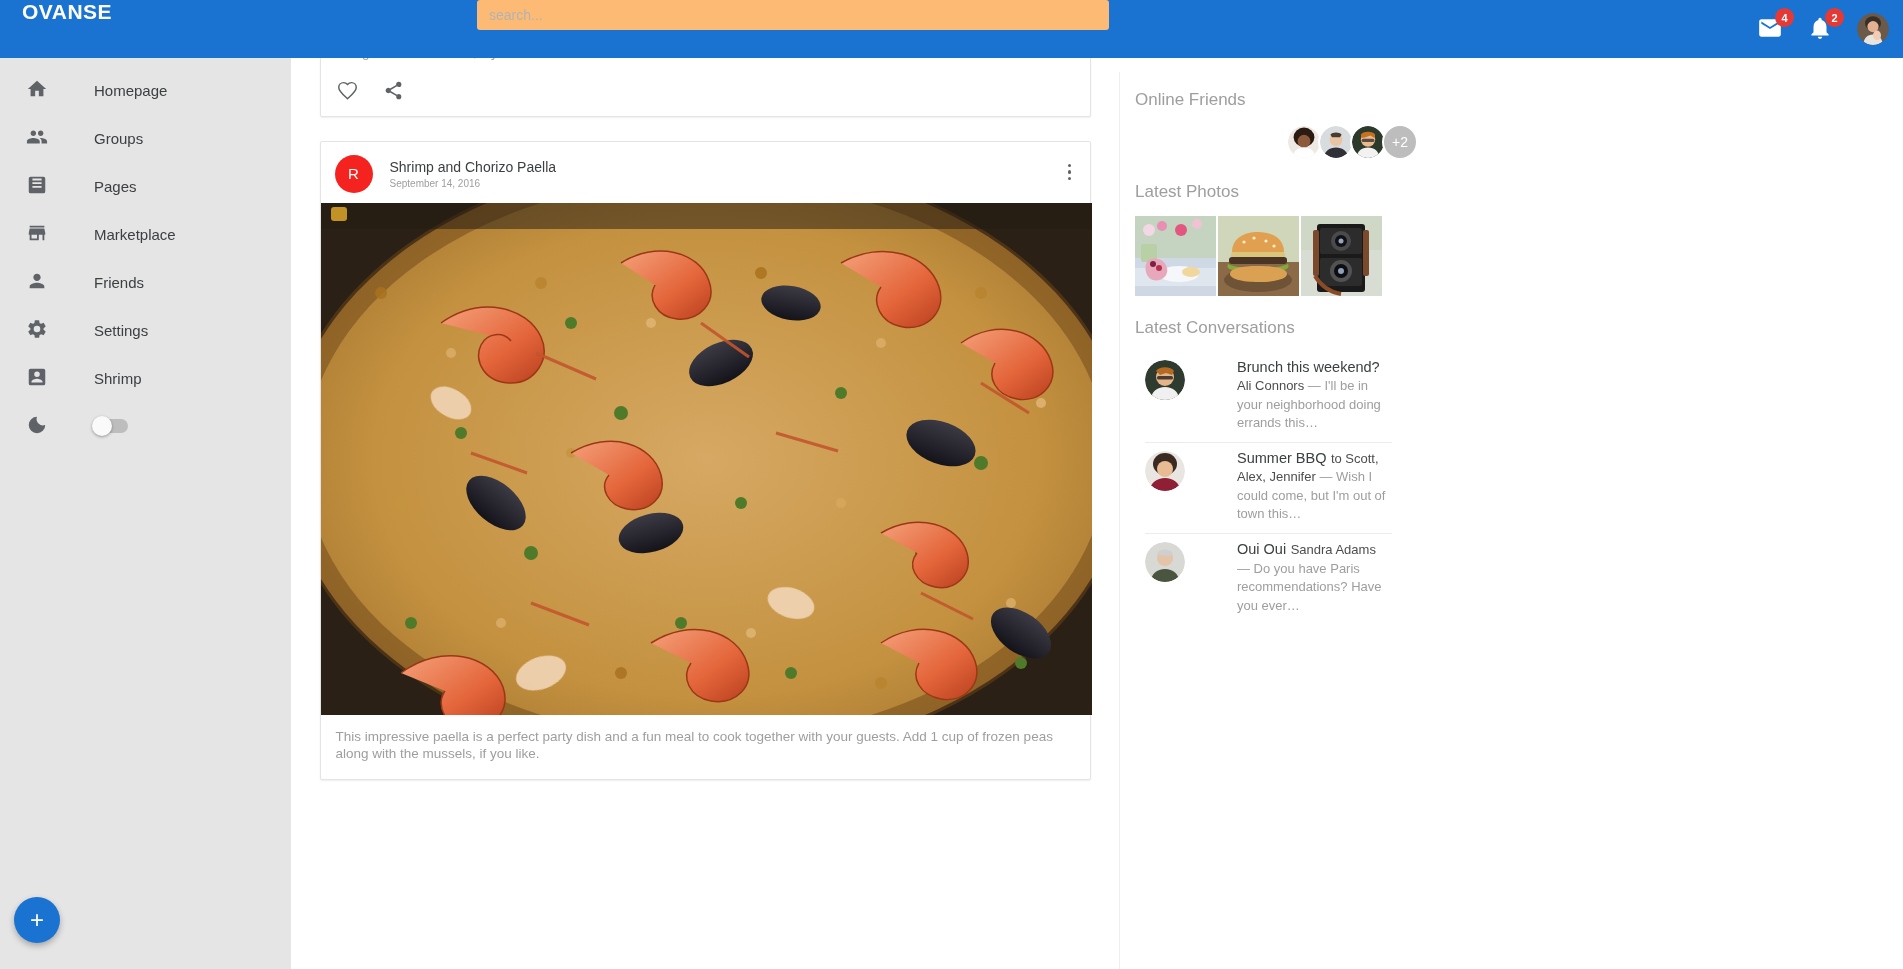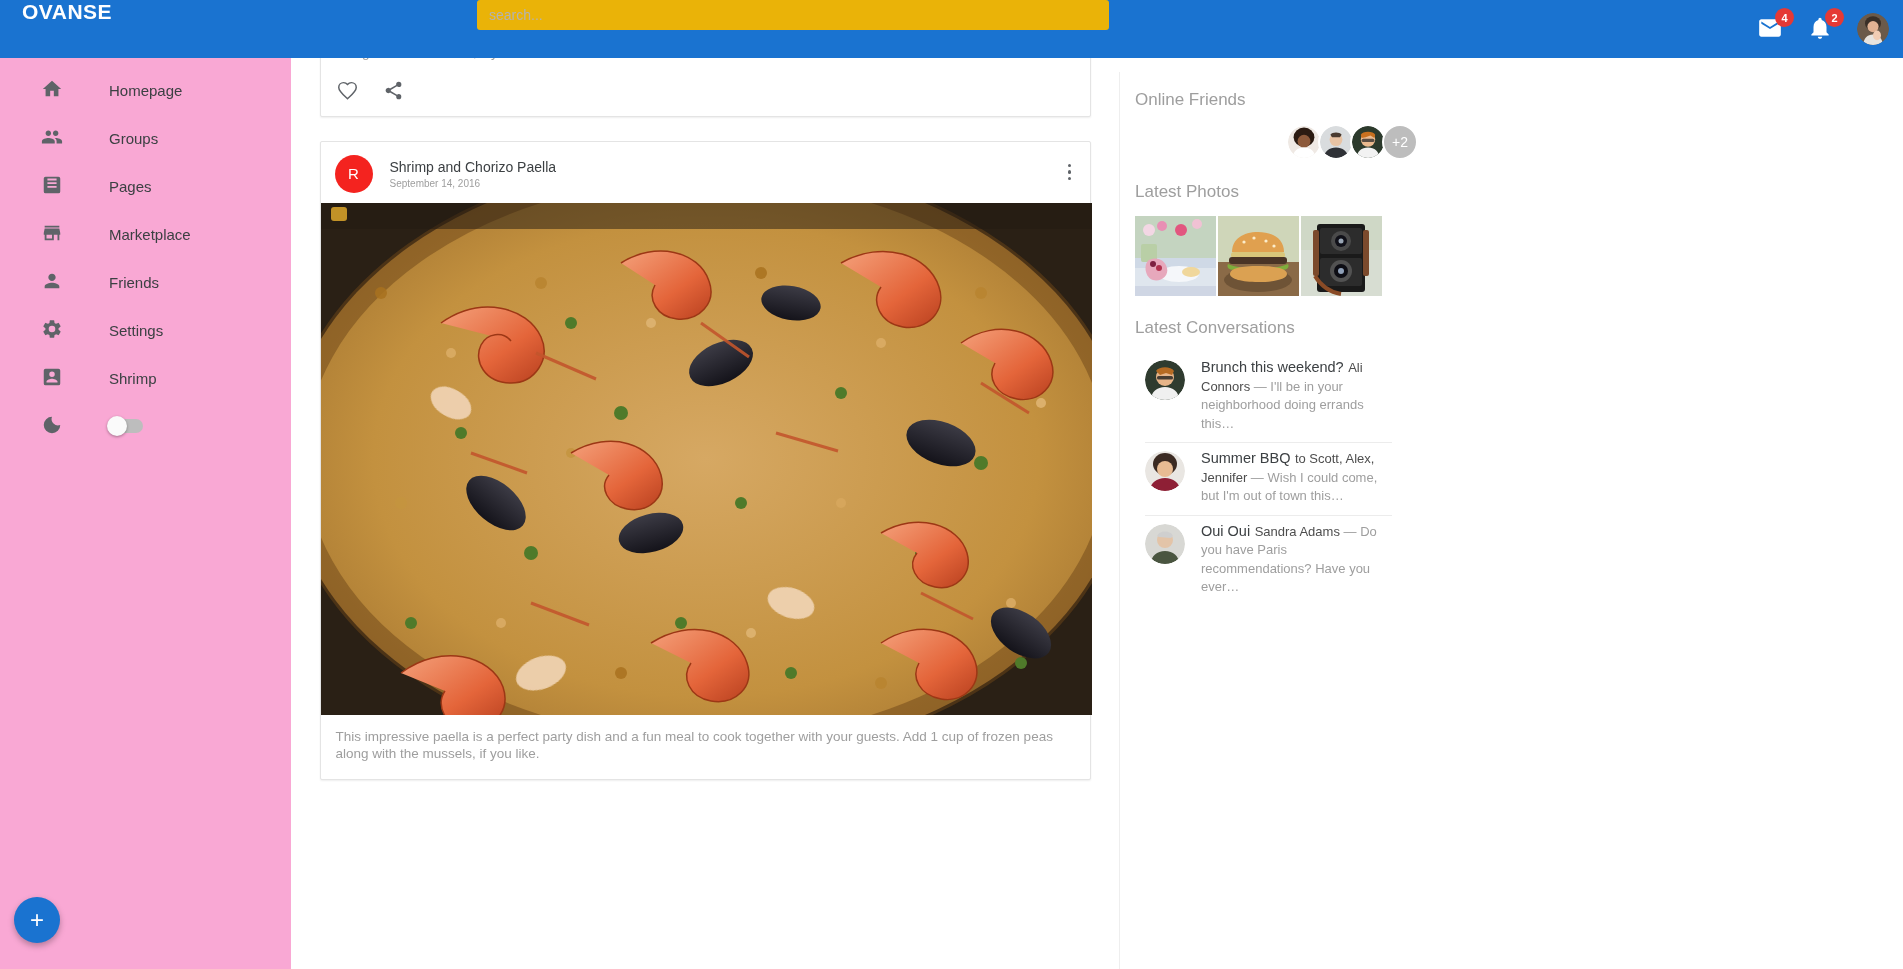--- a/index.html
+++ b/index.html
@@ -20,21 +20,21 @@
     z-index: 40;
   }
   .brand {
     color: #ffffff; font-size: 21px; font-weight: bold;
     letter-spacing: .5px; margin-left: 22px; width: 240px;
   }
   .search-wrap { flex: 0 0 auto; margin-left: 215px; }
   .search-input {
     width: 632px; height: 30px;
     border: none; border-radius: 3px;
-    background: #eab308; color: #444;
+    background: #fdba74; color: #444;
     font-size: 14px; font-family: "Liberation Sans", sans-serif;
     padding: 0 12px; outline: none;
   }
   .search-input::placeholder { color: #b3b3b3; }
   .header-right {
     position: absolute; right: 14px; top: 0; height: 58px;
     display: flex; align-items: center; gap: 22px;
   }
   .hdr-icon { position: relative; width: 28px; height: 28px; cursor: pointer; }
   .hdr-icon svg { width: 26px; height: 26px; fill: #ffffff; }
@@ -48,22 +48,21 @@
   }
   .avatar-hdr {
     width: 32px; height: 32px; border-radius: 50%;
     overflow: hidden; cursor: pointer; flex: 0 0 auto;
   }
 
   
   .sidebar {
     position: absolute; top: 58px; left: 0;
     width: 291px; height: 911px;
-    background: #f9a8d4;
-    padding-left: 15px;
+    background: #e5e5e5;
   }
   .nav-item {
     display: flex; align-items: center;
     height: 48px; padding-left: 26px;
     cursor: pointer;
   }
   .nav-icon { width: 24px; height: 24px; flex: 0 0 24px; }
   .nav-icon svg { width: 22px; height: 22px; fill: #5f6368; display: block; }
   .nav-label {
     margin-left: 44px; font-size: 15px; color: #3c4043;
@@ -187,21 +186,21 @@
   .photos-row { display: flex; gap: 2px; }
   .photo-thumb {
     width: 81px; height: 80px; overflow: hidden;
     cursor: pointer; flex: 0 0 81px;
   }
   .photo-thumb svg { width: 100%; height: 100%; display: block; }
 
   .convo {
     display: flex; padding: 6px 0 10px 0;
     border-bottom: 1px solid #ececec; cursor: pointer;
-    width: 247px; margin-left: 10px;
+    width: 247px; margin-left: 10px; gap: 36px;
   }
   .convo:last-child { border-bottom: none; }
   .convo-av {
     width: 40px; height: 40px; border-radius: 50%;
     overflow: hidden; flex: 0 0 40px; margin-top: 2px;
   }
   .convo-text { margin-left: 16px; width: 190px; }
   .convo-subject { font-size: 14.5px; color: #3c4043; line-height: 1.25; }
   .convo-snippet {
     font-size: 13px; color: #9e9e9e; line-height: 1.35; margin-top: 2px;

